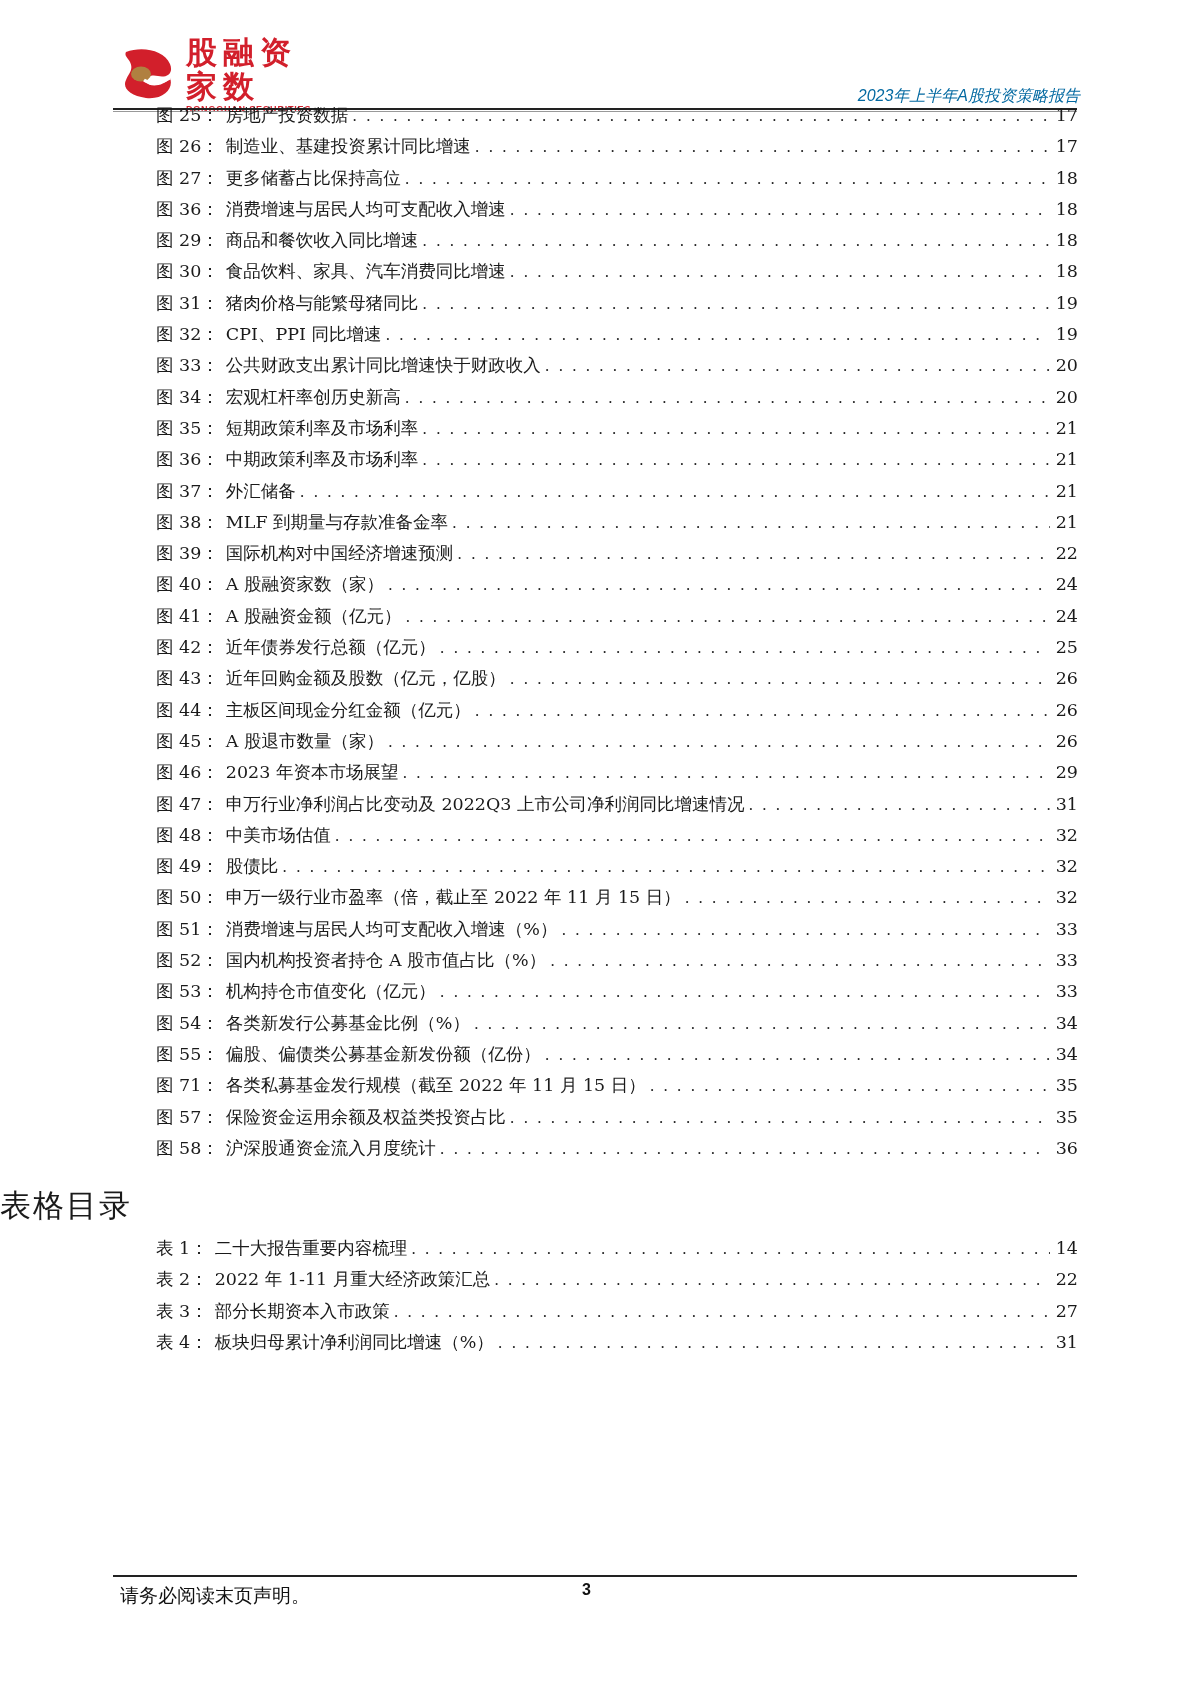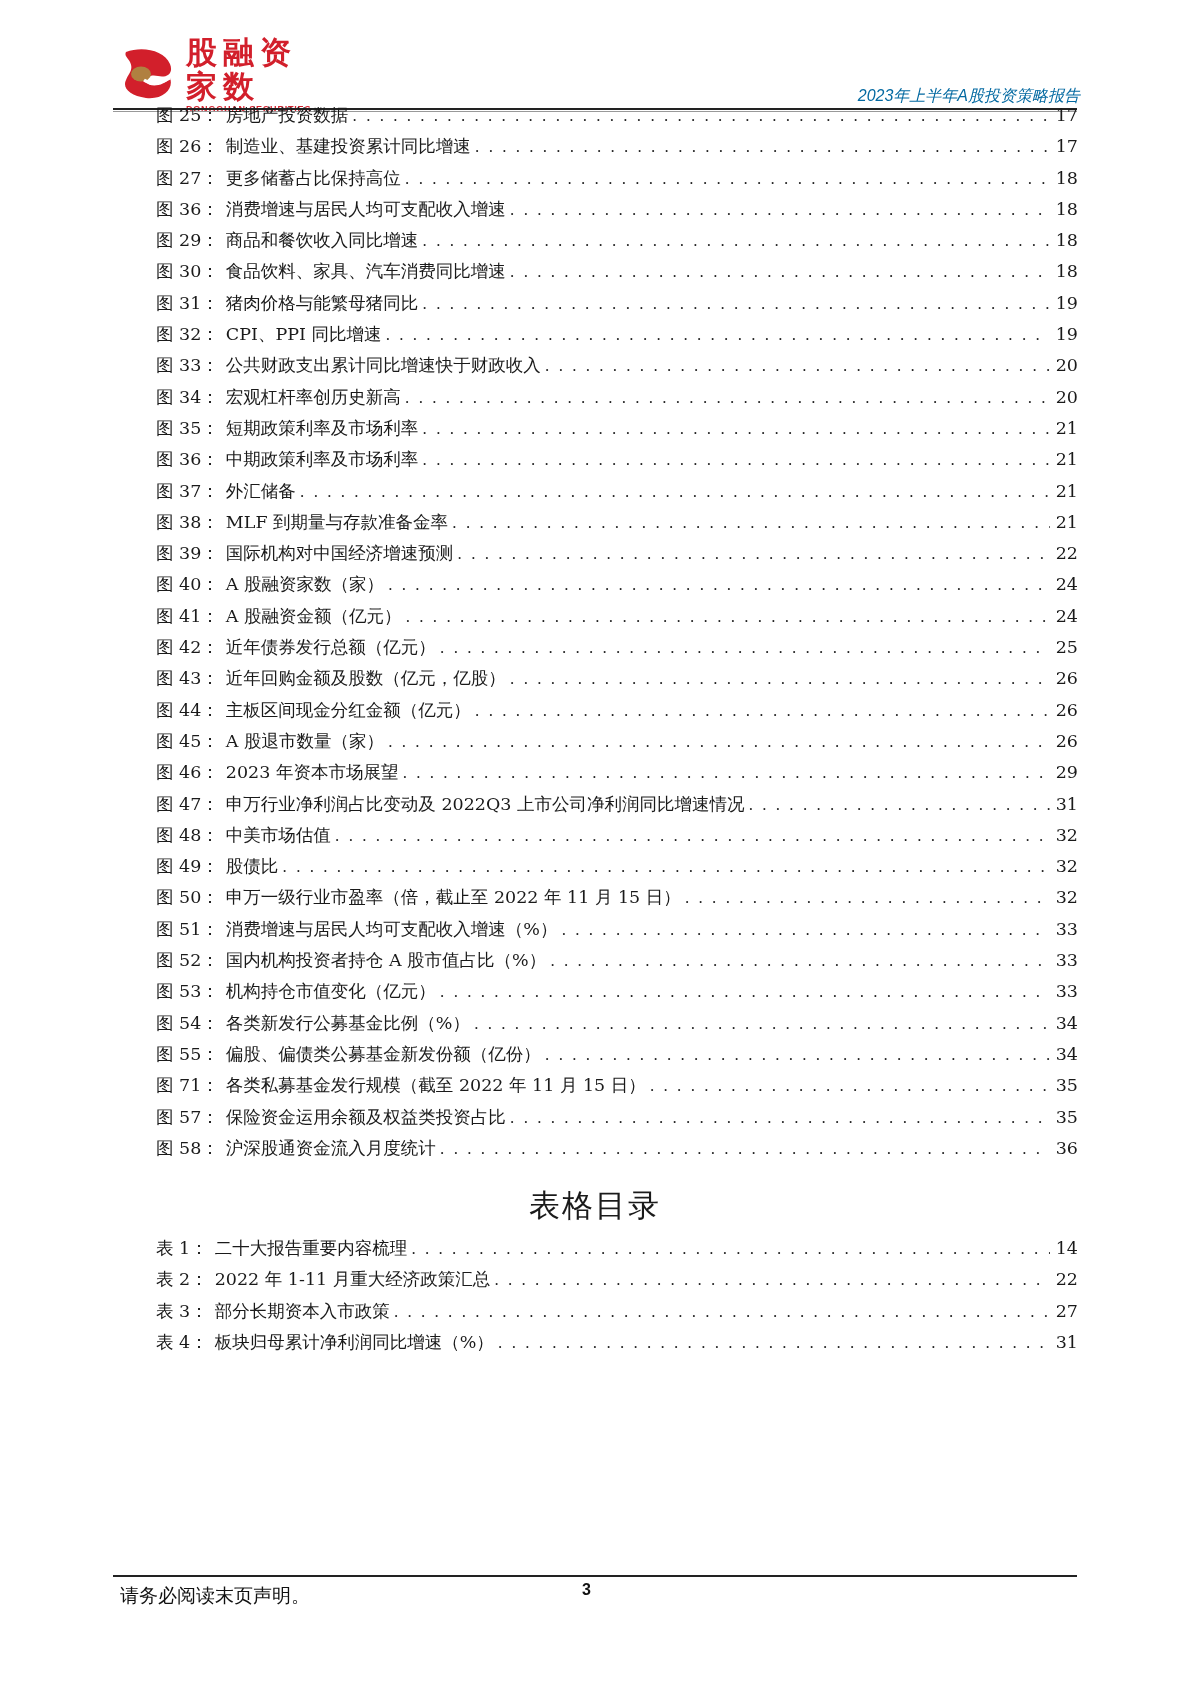--- a/index.html
+++ b/index.html
@@ -17,21 +17,21 @@
     .header-rule2 { position: absolute; left: 113px; top: 111px; width: 964px; height: 1px; background: #999; }
 
     .toc { position: absolute; left: 156px; top: 100px; width: 922px; }
     .toc-row { display: flex; align-items: baseline; height: 31.3px; font-size: 17.5px; line-height: 31px; white-space: nowrap; }
     .toc-label { flex: 0 0 auto; padding-right: 4px; }
     .toc-prefix { margin-right: 7px; }
     .toc-dots { flex: 1 1 auto; overflow: hidden; color: #222; letter-spacing: 3.2px; font-size: 15px; }
     .toc-dots::before { content: ". . . . . . . . . . . . . . . . . . . . . . . . . . . . . . . . . . . . . . . . . . . . . . . . . . . . . . . . . . . . . . . . . . . . . . . . . . . . . . . . . . . . . . . . . . . . . . . . . . . . . . . . . . . . . . . . . . . . . . . ."; letter-spacing: 2px; }
     .toc-page { flex: 0 0 28px; text-align: right; padding-left: 6px; }
 
-    .section-title { position: absolute; left: 0; width: 1190px; top: 1185px; text-align: center; font-size: 31px; letter-spacing: 2px; }
+    .section-title { position: absolute; left: 0; width: 1190px; top: 1185px; text-align: left; font-size: 31px; letter-spacing: 2px; }
 
     .table-toc { position: absolute; left: 156px; top: 1233px; width: 922px; }
 
     .footer-rule { position: absolute; left: 113px; top: 1575px; width: 964px; height: 2px; background: #222; }
     .footer-note { position: absolute; left: 120px; top: 1583px; font-family: "Liberation Sans", sans-serif; font-size: 19px; color: #111; }
     .footer-page { position: absolute; left: 582px; top: 1581px; font-family: "Liberation Sans", sans-serif; font-weight: bold; font-size: 16px; color: #111; }
   </style>
 </head>
 <body>
 

